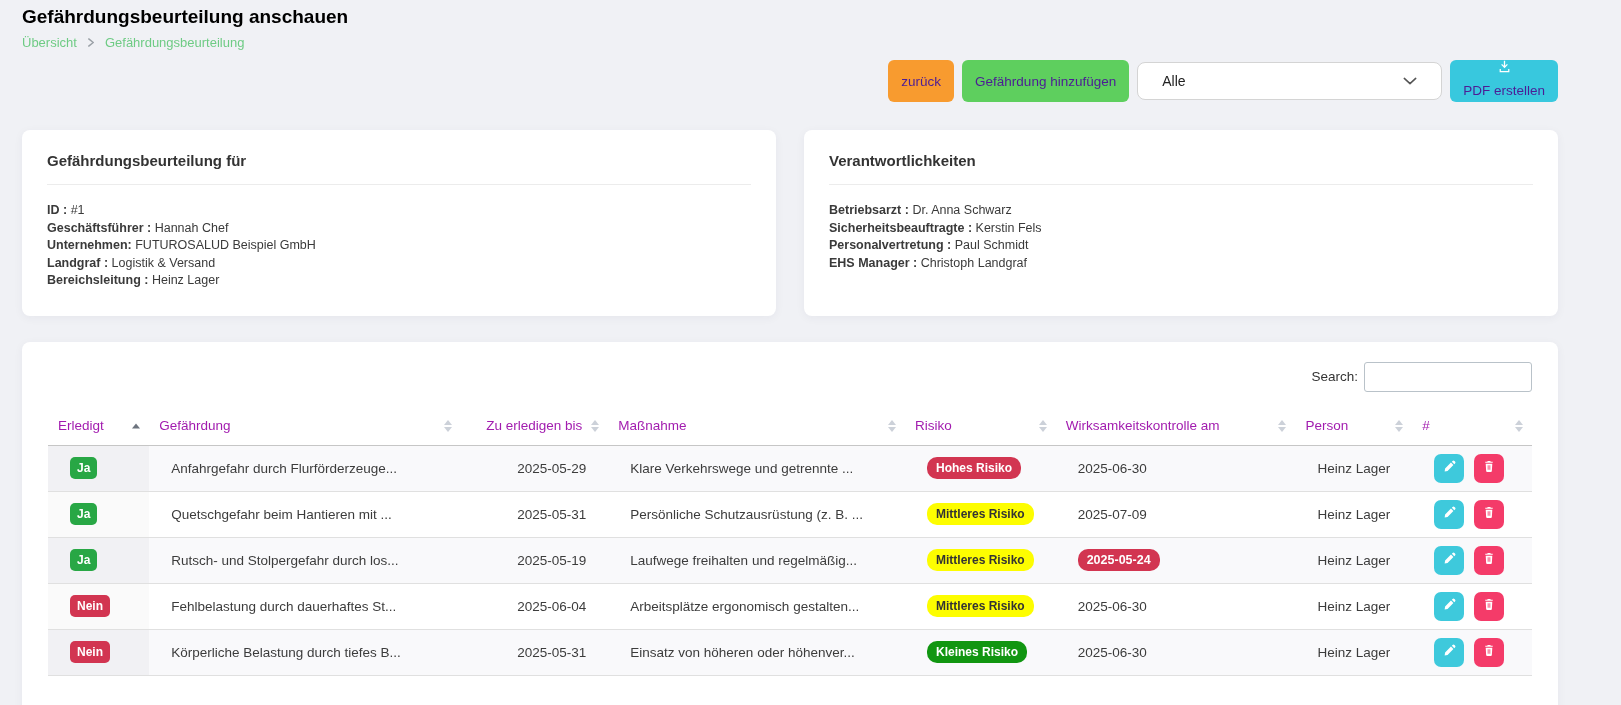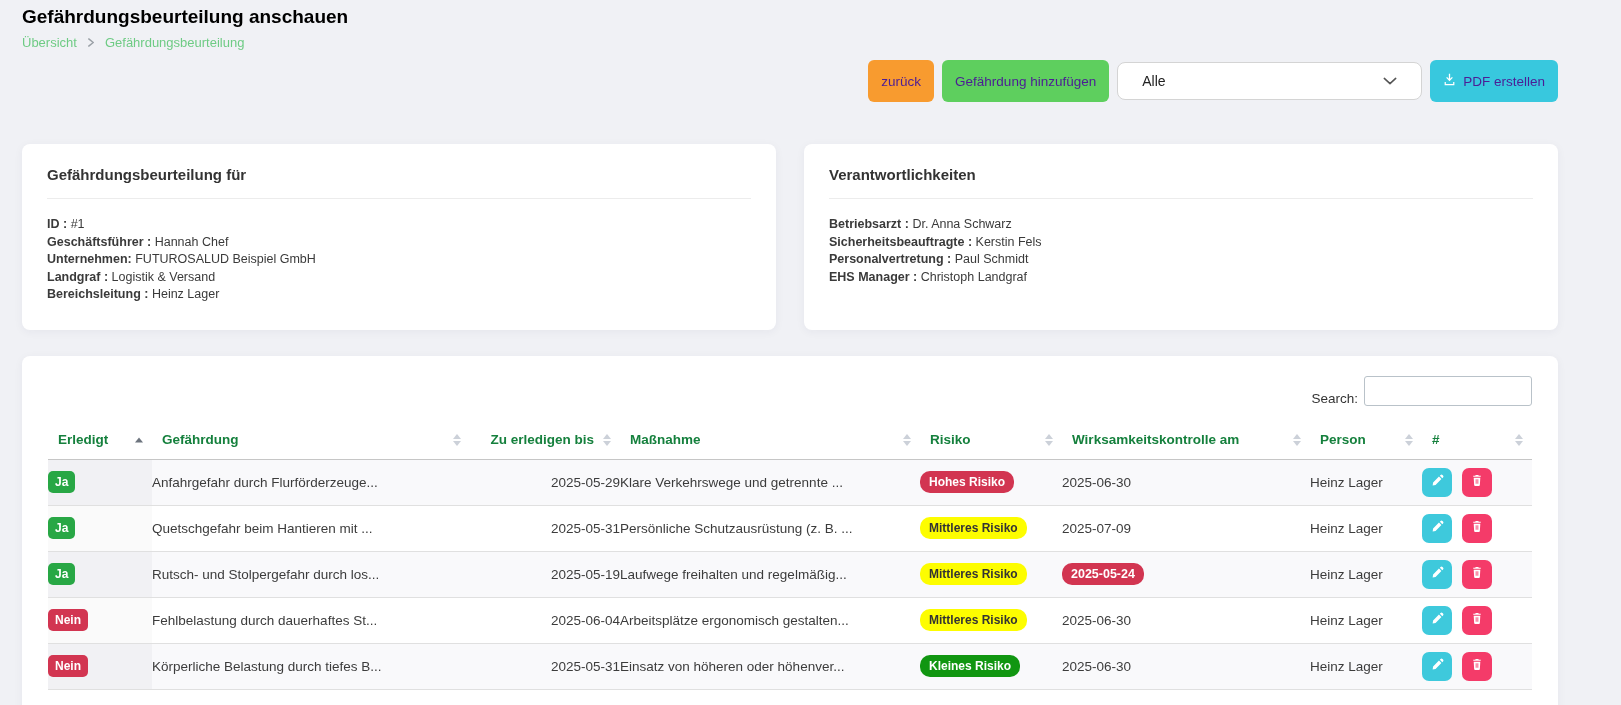--- a/index.html
+++ b/index.html
@@ -17,46 +17,46 @@
   .breadcrumb { margin-top:7px; font-size:13px; display:flex; align-items:center; gap:10px; }
   .crumb { color:var(--breadcrumb-green,#6ecb84); cursor:pointer; }
   .bc-sep svg { display:block; }
 
   
   .toolbar { display:flex; justify-content:flex-end; align-items:center; gap:8px; margin-top:10px; }
   .btn { border:none; border-radius:6px; color:#4c1d95; font-size:13.5px; height:42px; padding:0 13px;
          display:inline-flex; align-items:center; gap:7px; cursor:pointer; font-family:inherit; }
   .btn-back { background:var(--accent-orange,#f89b2f); }
   .btn-add  { background:var(--accent-green,#5ecf5e); }
-  .btn-pdf  { background:var(--accent-cyan,#38c8de); }
+  .btn-pdf  { background:var(--accent-cyan,#38c8de);flex-direction:column; }
   .select-box { width:305px; height:38px; background:#fff; border:1px solid #d4d4d4; border-radius:8px;
          display:flex; align-items:center; justify-content:space-between; padding:0 24px;
          font-size:14px; color:#222; cursor:pointer; }
 
   
-  .cards { display:flex; gap:28px; margin-top:42px; }
+  .cards { display:flex; gap:28px; margin-top:28px; }
   .card { background:#fff; border-radius:8px; box-shadow:0 2px 10px rgba(30,30,80,.05);
           flex:1 1 0; padding:22px 25px 26px; }
   .card-title { font-size:15px; font-weight:700; color:#333; }
   .divider { height:1px; background:#ececec; border:none; margin:15px 0 17px; }
   .field { font-size:12.5px; line-height:17.6px; color:#3a3a3a; }
   .field b { font-weight:700; }
 
   
   .table-card { margin-top:26px; padding:20px 26px 40px; min-height:360px; }
-  .search-row { display:flex; justify-content:flex-end; align-items:flex-end; gap:6px;
+  .search-row { display:flex; justify-content:flex-end; align-items:center; gap:6px;
                 font-size:13.5px; margin-bottom:16px; color:#333; }
   .search-input { width:168px; height:30px; border:1px solid #b9c2c9; border-radius:3px;
                   padding:0 8px; font-size:13px; font-family:inherit; }
 
   table { width:100%; border-collapse:collapse; font-size:13.5px; color:#3c3c3c; }
-  thead th { text-align:left; font-weight:700; color:#15803d; padding:10px 26px 12px 10px;
+  thead th { text-align:left; font-weight:400; color:#a21caf; padding:10px 26px 12px 10px;
              border-bottom:1px solid #c6c6c6; position:relative; white-space:nowrap; cursor:pointer; }
   thead th.th-right { text-align:right; }
-  tbody td { padding:0 0; height:46px; border-bottom:1px solid #e0e0e0; white-space:nowrap; }
+  tbody td { padding:0 22px; height:46px; border-bottom:1px solid #e0e0e0; white-space:nowrap; }
   tbody td.td-right { text-align:right; }
   tbody tr:nth-child(odd) { background:#f9f9fb; }
   tbody tr:nth-child(odd) td:first-child { background:#f1f1f4; }
   tbody tr:nth-child(even) td:first-child { background:#fafafa; }
 
   .sort { position:absolute; right:9px; top:50%; transform:translateY(-50%);
           display:flex; flex-direction:column; gap:2px; }
   .caret { width:0; height:0; border-left:4px solid transparent; border-right:4px solid transparent; }
   .caret.up { border-bottom:5px solid #ccd1d9; }
   .caret.down { border-top:5px solid #ccd1d9; }

